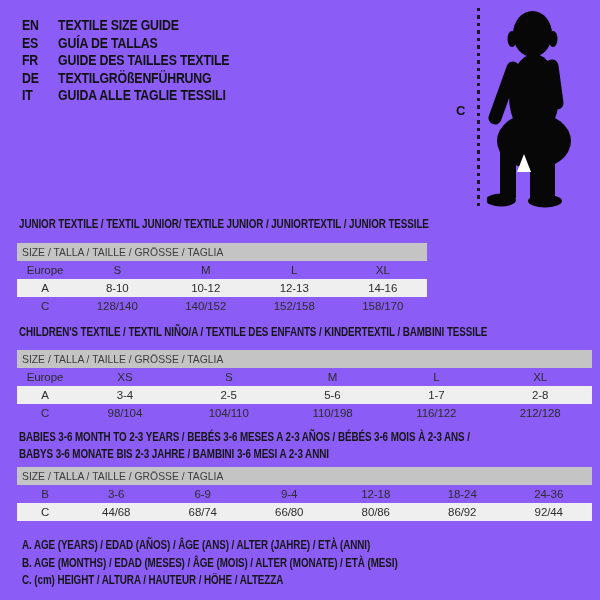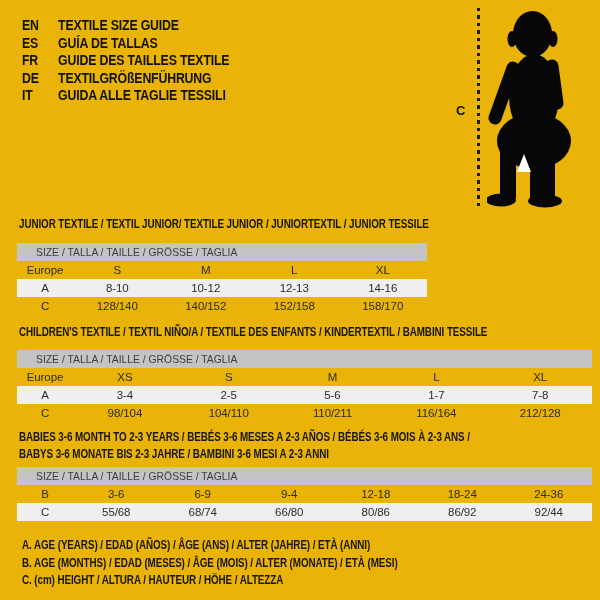--- a/index.html
+++ b/index.html
@@ -1,17 +1,17 @@
 <!DOCTYPE html>
 <html><head>
 <meta charset="utf-8">
 <style>
   html,body{margin:0;padding:0;background:#fff;}
   .canvas{
-    position:relative;width:600px;height:600px;background:#eab308;overflow:hidden;
+    position:relative;width:600px;height:600px;background:#8b5cf6;overflow:hidden;
     font-family:"Liberation Sans","DejaVu Sans",sans-serif;color:#1d1d1d;
   }
   
   .lang-list{position:absolute;left:22px;top:17px;font-size:14px;font-weight:bold;
     line-height:17.5px;transform:scaleX(0.88);transform-origin:0 0;letter-spacing:-0.2px;color:#111;}
   .lang-row{display:flex;}
   .lang-code{width:41px;flex:0 0 41px;}
   
   .dotted-line{position:absolute;left:477px;top:8px;width:3px;height:202px;
     background:repeating-linear-gradient(to bottom,#1c1c1c 0 3.5px,transparent 3.5px 7.5px);}
@@ -22,21 +22,21 @@
     letter-spacing:-0.1px;color:#161616;transform:scaleX(0.82);transform-origin:0 0;white-space:nowrap;}
   .sec1-title{left:19px;top:216px;}
   .sec2-title{left:19px;top:324px;}
   .sec3-title{left:19px;top:429px;}
   
   .size-block{position:absolute;}
   .sec1-table{left:17px;top:243px;width:410px;}
   .sec2-table{left:17px;top:350px;width:575px;}
   .sec3-table{left:17px;top:467px;width:575px;}
   .band{height:18px;background:#c4c4c4;color:#3c3c3c;font-size:11.5px;line-height:18px;
-    padding-left:19px;white-space:nowrap;}
+    padding-left:5px;white-space:nowrap;}
   .band span{display:inline-block;transform:scaleX(0.9);transform-origin:0 50%;}
   table.size-table{border-collapse:collapse;width:100%;table-layout:fixed;}
   table.size-table td{height:18px;padding:0;font-size:11.5px;color:#2c2c2c;text-align:center;
     letter-spacing:-0.1px;white-space:nowrap;margin-top:28px;}
   td.rowlabel{text-align:left;padding-left:5px;}
   tr.shaded{background:#efefef;}
   
   .legend{position:absolute;left:22px;top:537px;font-size:12px;font-weight:bold;
     line-height:17.5px;letter-spacing:-0.1px;color:#161616;transform:scaleX(0.82);
     transform-origin:0 0;white-space:nowrap;}
@@ -158,28 +158,28 @@
               <td>M</td>
               <td>L</td>
               <td>XL</td>
             </tr>
             <tr class="shaded">
               <td class="rowlabel">A</td>
               <td>3-4</td>
               <td>2-5</td>
               <td>5-6</td>
               <td>1-7</td>
-              <td>7-8</td>
+              <td>2-8</td>
             </tr>
             <tr>
               <td class="rowlabel">C</td>
               <td>98/104</td>
               <td>104/110</td>
-              <td>110/211</td>
-              <td>116/164</td>
+              <td>110/198</td>
+              <td>116/122</td>
               <td>212/128</td>
             </tr>
           </tbody>
         </table>
       </div>
       <div class="sec-title sec3-title">
         <div>BABIES 3-6 MONTH TO 2-3 YEARS / BEBÉS 3-6 MESES A 2-3 AÑOS / BÉBÉS 3-6 MOIS À 2-3 ANS /</div>
         <div>BABYS 3-6 MONATE BIS 2-3 JAHRE / BAMBINI 3-6 MESI A 2-3 ANNI</div>
       </div>
       <div class="size-block sec3-table">
@@ -199,21 +199,21 @@
               <td class="rowlabel">B</td>
               <td>3-6</td>
               <td>6-9</td>
               <td>9-4</td>
               <td>12-18</td>
               <td>18-24</td>
               <td>24-36</td>
             </tr>
             <tr class="shaded">
               <td class="rowlabel">C</td>
-              <td>55/68</td>
+              <td>44/68</td>
               <td>68/74</td>
               <td>66/80</td>
               <td>80/86</td>
               <td>86/92</td>
               <td>92/44</td>
             </tr>
           </tbody>
         </table>
       </div>
     </div>

